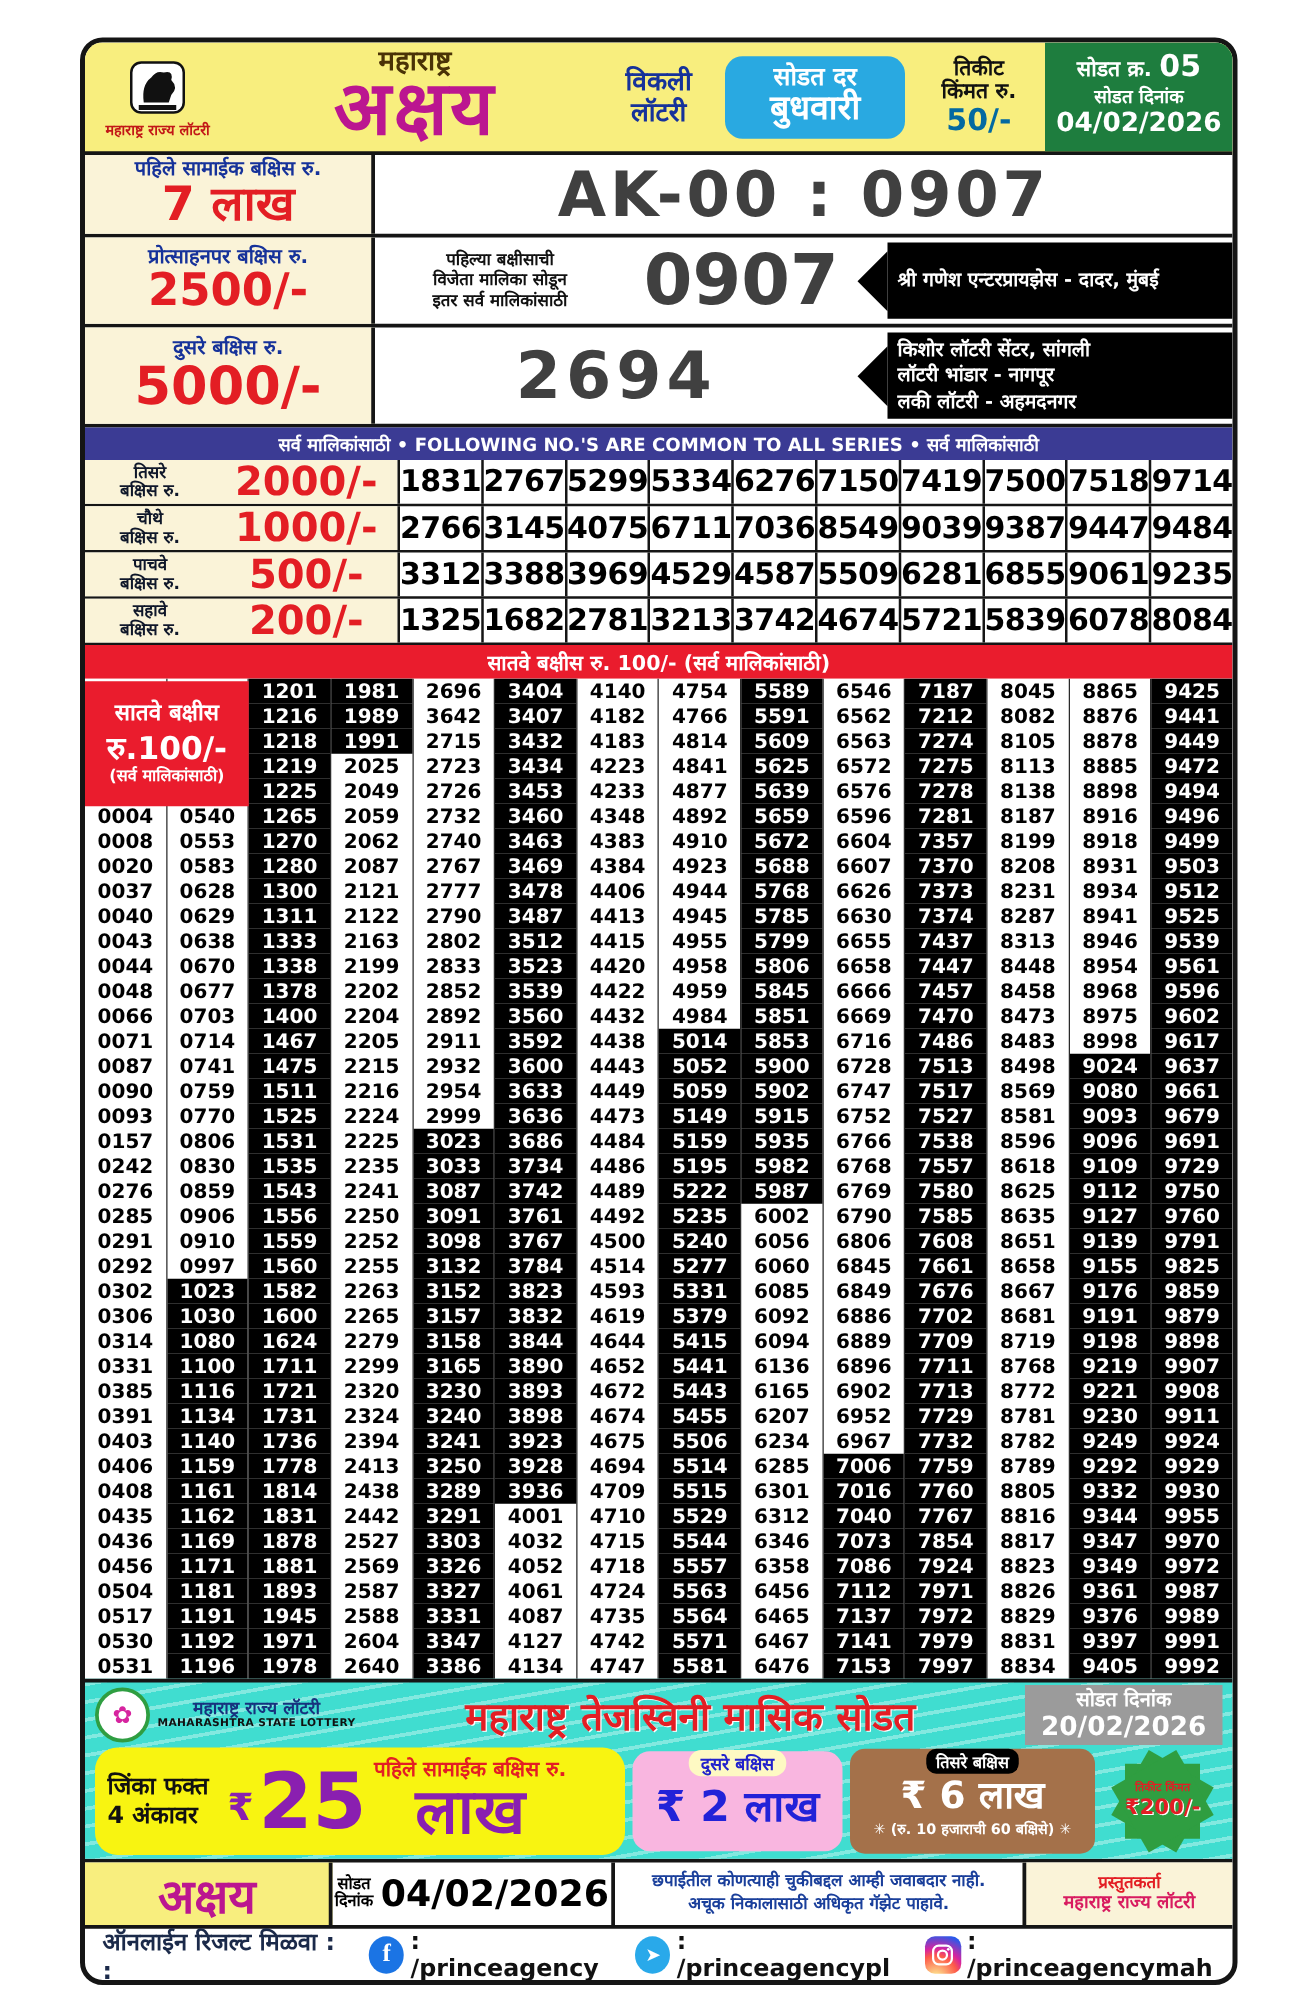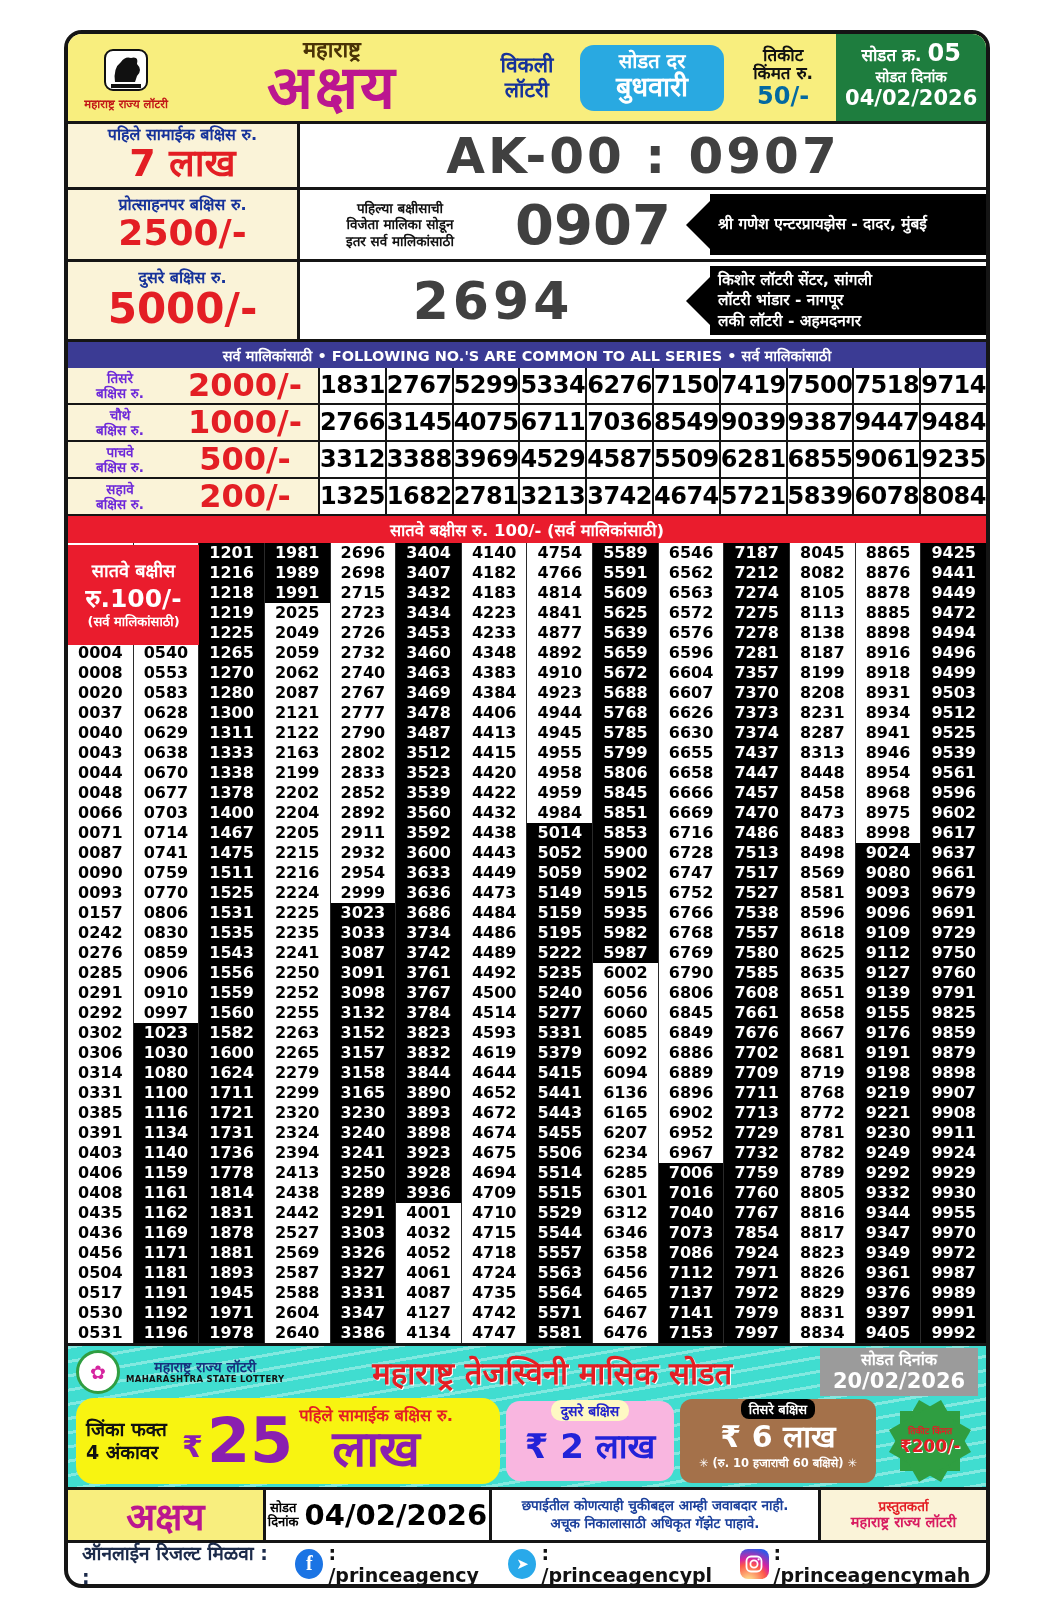--- a/index.html
+++ b/index.html
@@ -52,21 +52,21 @@
     border-right:24px solid #000;}
   .sellerbox{flex:1;height:calc(100% - 8px);background:#000;color:#fff;display:flex;
     flex-direction:column;justify-content:center;padding-left:8px;font-weight:bold;}
   .sellerbox .ln{font-size:15.5px;line-height:1.3;white-space:nowrap;}
   
   .series-banner{height:26px;background:#3b3b94;color:#fff;display:flex;align-items:center;
     justify-content:center;font-size:14.5px;font-weight:bold;}
   
   .tier-row{display:flex;height:37px;border-bottom:2px solid #151515;}
   .tier-label{width:330px;background:#faf3d8;display:flex;align-items:center;}
-  .tier-words{width:104px;text-align:center;color:#6d28d9;font-weight:bold;font-size:13.5px;line-height:1.1;}
+  .tier-words{width:104px;text-align:center;color:#0f172a;font-weight:bold;font-size:13.5px;line-height:1.1;}
   .tier-amount{flex:1;text-align:center;color:#e31e24;font-weight:800;font-size:32px;line-height:33px;}
   .tier-num{flex:1;border-left:2px solid #151515;text-align:center;font-size:24px;font-weight:800;
     line-height:34px;color:#000;letter-spacing:-0.5px;}
   
   .seventh-banner{height:27px;background:#ea1c2d;color:#fff;display:flex;align-items:center;
     justify-content:center;font-size:16.5px;font-weight:800;}
   .seventh-table{position:relative;height:800px;display:flex;background:#fff;}
   .tcol{flex:1;display:flex;flex-direction:column;border-right:1.5px solid #2a2a2a;}
   .tcol:last-child{border-right:none;}
   .tcell{height:20px;line-height:20px;text-align:center;font-size:16px;font-weight:800;color:#000;}
@@ -473,21 +473,21 @@
         <div class="tcell">2442</div>
         <div class="tcell">2527</div>
         <div class="tcell">2569</div>
         <div class="tcell">2587</div>
         <div class="tcell">2588</div>
         <div class="tcell">2604</div>
         <div class="tcell">2640</div>
       </div>
       <div class="tcol">
         <div class="tcell">2696</div>
-        <div class="tcell">2698</div>
+        <div class="tcell">3642</div>
         <div class="tcell">2715</div>
         <div class="tcell">2723</div>
         <div class="tcell">2726</div>
         <div class="tcell">2732</div>
         <div class="tcell">2740</div>
         <div class="tcell">2767</div>
         <div class="tcell">2777</div>
         <div class="tcell">2790</div>
         <div class="tcell">2802</div>
         <div class="tcell">2833</div>

